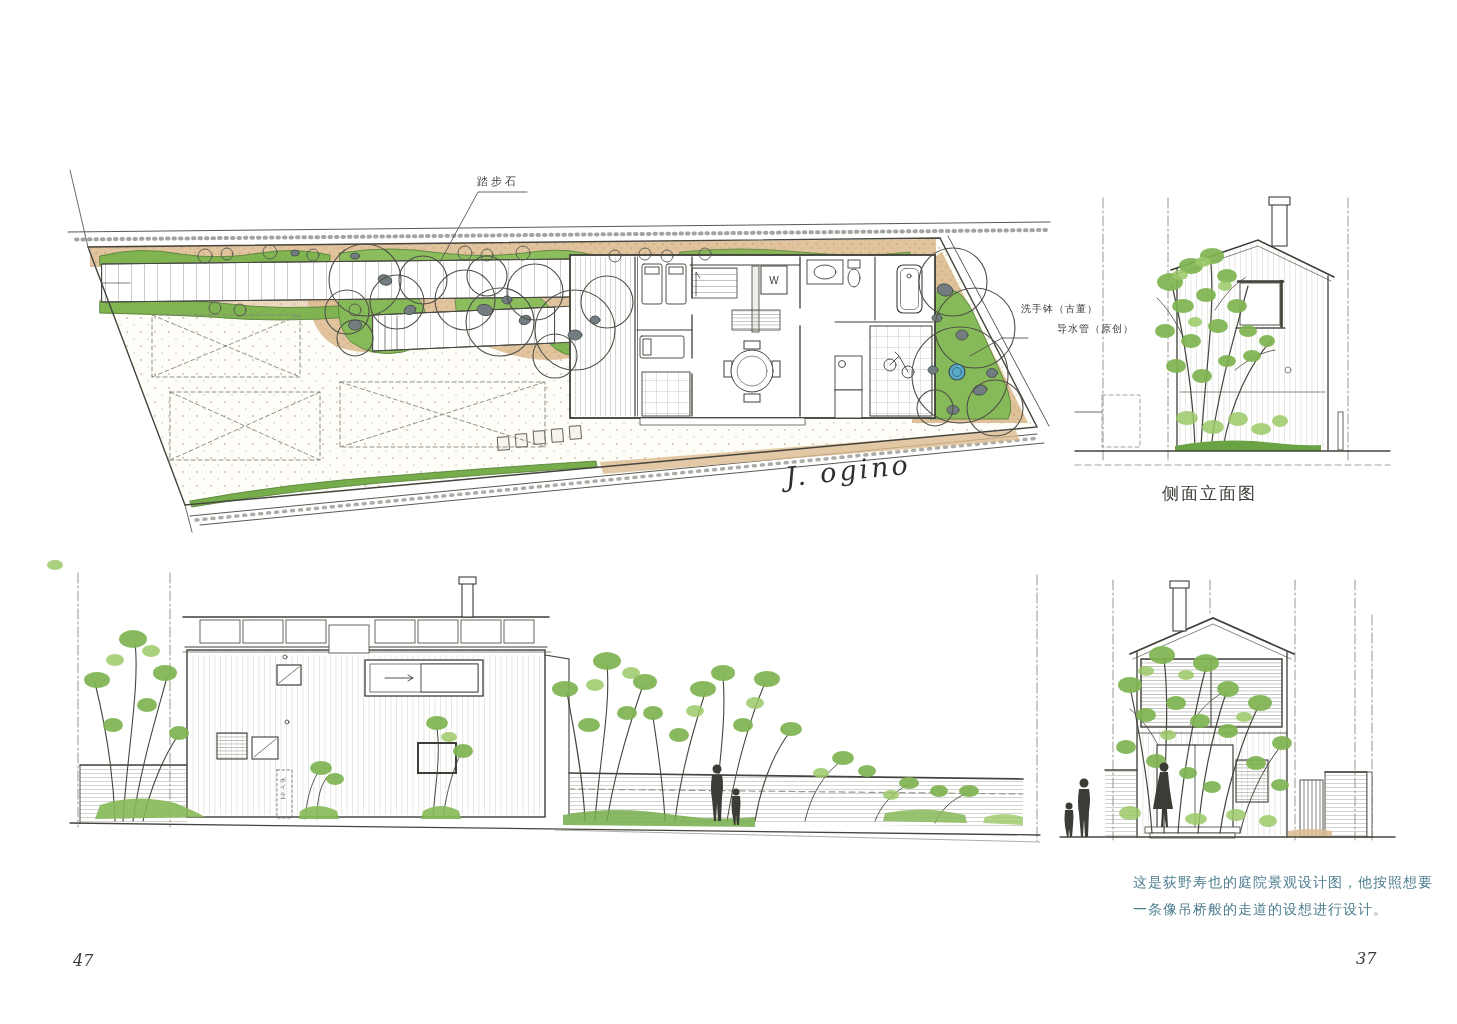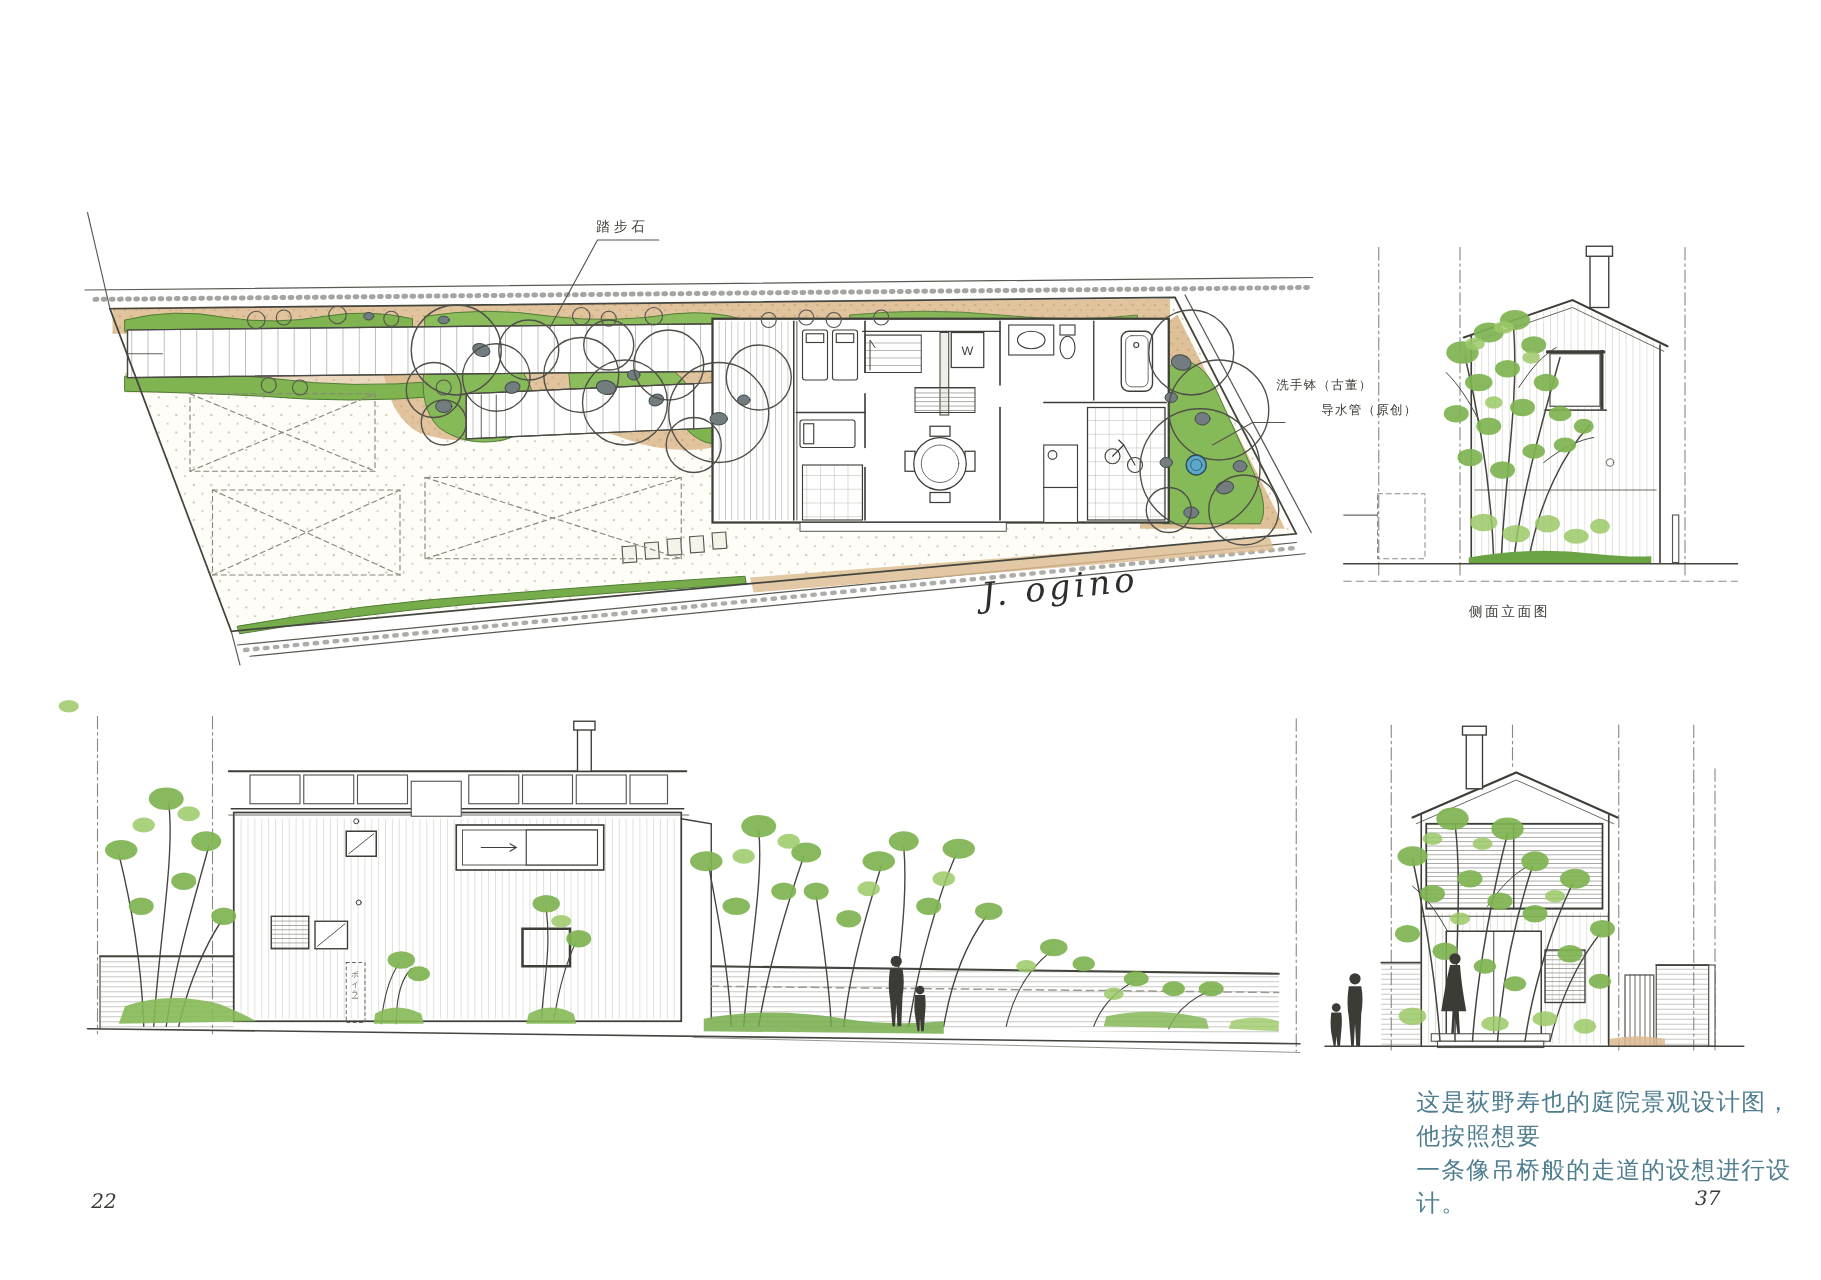--- a/index.html
+++ b/index.html
@@ -2,25 +2,25 @@
 <html><head>
 <meta charset="utf-8">
 <style>
   html,body{margin:0;padding:0;background:#e8e8e8;}
   #page{position:relative;width:1457px;height:1024px;background:#ffffff;overflow:hidden;
         font-family:"Liberation Sans",sans-serif;color:#4a4a44;}
   svg{position:absolute;overflow:visible;}
   .lbl{position:absolute;color:#3c3c36;white-space:nowrap;}
   .lbl-small{font-size:11px;letter-spacing:3px;}
   .lbl-anno{font-size:10px;letter-spacing:1px;line-height:20px;}
-  .lbl-cap{font-size:11px;letter-spacing:2px;margin-left:13px;}
+  .lbl-cap{font-size:17px;letter-spacing:2px;}
   .signature{font-family:"DejaVu Serif",serif;font-style:italic;font-size:27px;
              letter-spacing:3px;color:#2e2e2a;transform:rotate(-6deg);}
   .pagenum{font-family:"DejaVu Serif",serif;font-style:italic;font-size:16px;color:#3a3a35;}
-  .desc{position:absolute;font-size:19px;letter-spacing:1px;line-height:27px;color:#4e7e90;}
+  .desc{position:absolute;font-size:14px;letter-spacing:1px;line-height:27px;color:#4e7e90;}
   .boiler{font-size:6px;writing-mode:vertical-rl;letter-spacing:1px;color:#5a5a54;}
 </style>
 </head>
 <body>
 
 <div id="page">
 
 <svg width="0" height="0">
 <defs>
   <pattern id="pat-dots" width="14" height="14" patternUnits="userSpaceOnUse">
@@ -616,16 +616,16 @@
 <div class="lbl lbl-anno" style="left:1057px;top:319px">导水管（原创）</div>
 <div class="lbl signature" style="left:785px;top:455px">J. ogino</div>
 <div class="lbl lbl-cap" style="left:1162px;top:482px">侧面立面图</div>
 <div class="lbl boiler" style="left:278px;top:772px">ボイラー</div>
 
 <div class="desc" style="left:1133px;top:869px;width:300px">
   <div>这是荻野寿也的庭院景观设计图，他按照想要</div>
   <div>一条像吊桥般的走道的设想进行设计。</div>
 </div>
 
-<div class="lbl pagenum" style="left:73px;top:951px">22</div>
+<div class="lbl pagenum" style="left:73px;top:951px">47</div>
 <div class="lbl pagenum" style="left:1356px;top:949px">37</div>
 
 </div>
 
 </body></html>

